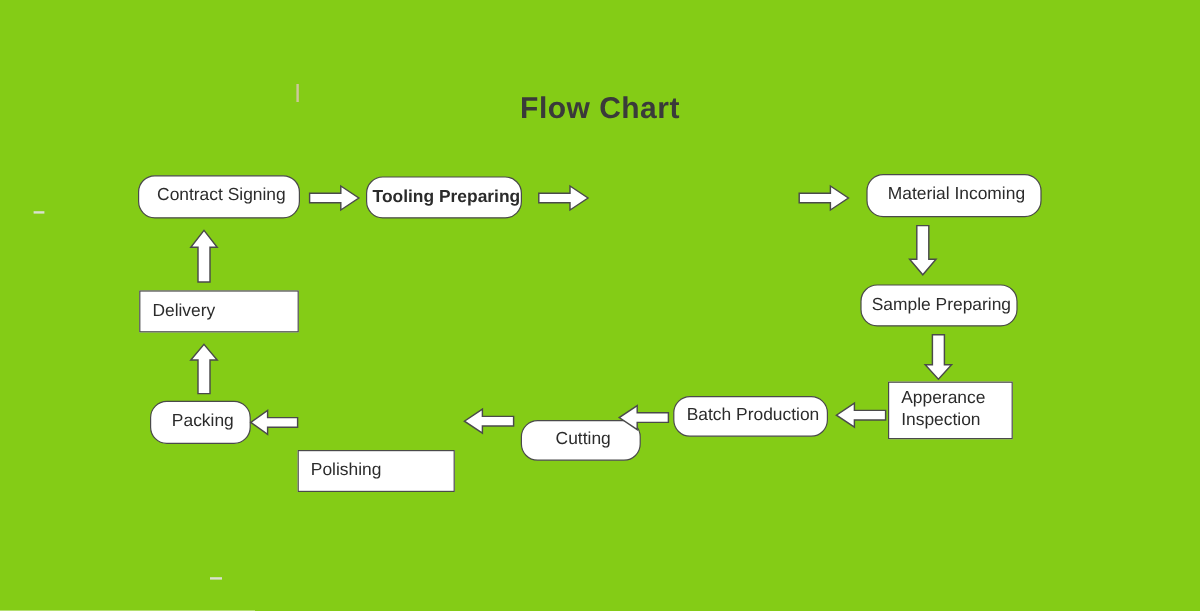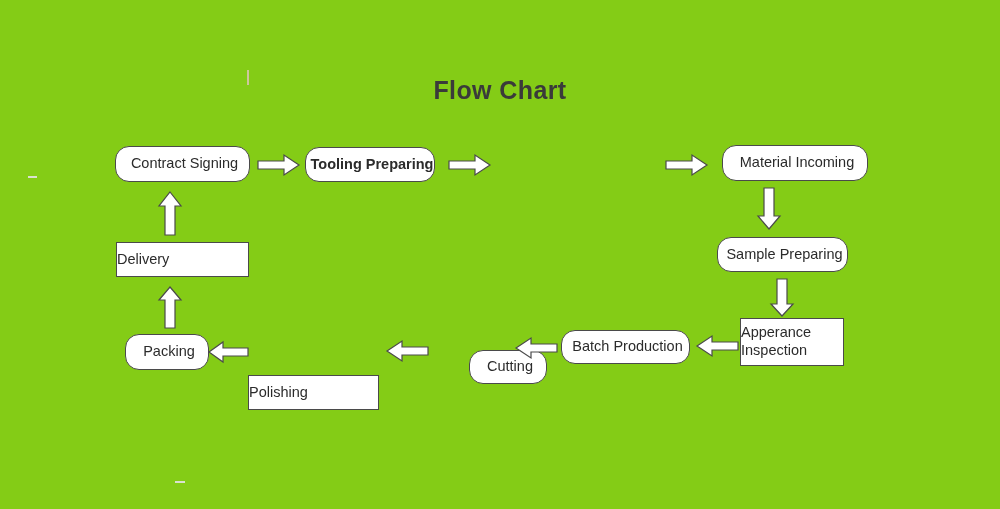--- a/index.html
+++ b/index.html
@@ -30,20 +30,21 @@
     position: absolute;
     box-sizing: border-box;
     background: #ffffff;
     border: 1.3px solid #4a4a4a;
     color: #2b2b2b;
     font-size: 14.5px;
     line-height: 1.22;
     display: flex;
     align-items: center;
     justify-content: flex-start;
+    padding-left: 10px;
     white-space: pre-line;
   }
   .node.centered {
     justify-content: center;
     padding-left: 4px;
     border-radius: 14px;
   }
   .arrow {
     position: absolute;
   }
@@ -85,21 +86,21 @@
 
   <div class="node centered" style="left:722px; top:145px; width:146px; height:36px;">Material Incoming</div>
 
   <div class="node centered" style="left:717px; top:237px; width:131px; height:35px;">Sample Preparing</div>
 
   <div class="node" style="left:740px; top:318px; width:104px; height:48px;">Apperance
 Inspection</div>
 
   <div class="node centered" style="left:561px; top:330px; width:129px; height:34px;">Batch Production</div>
 
-  <div class="node centered" style="left:434px; top:350px; width:78px; height:34px;margin-left:35px;">Cutting</div>
+  <div class="node centered" style="left:434px; top:350px; width:100px; height:34px;">Cutting</div>
 
   <div class="node" style="left:248px; top:335px; width:131px; height:35px;margin-top:40px;">Polishing</div>
 
   <div class="node centered" style="left:125px; top:334px; width:84px; height:36px;">Packing</div>
 
   <div class="node" style="left:116px; top:242px; width:133px; height:35px;">Delivery</div>
 
   <div class="arrow" style="left:258px; top:155px;">
     <svg width="42" height="20" viewBox="0 0 42 20">
       <polygon points="0,6 26,6 26,0 41,10 26,20 26,14 0,14"></polygon>

